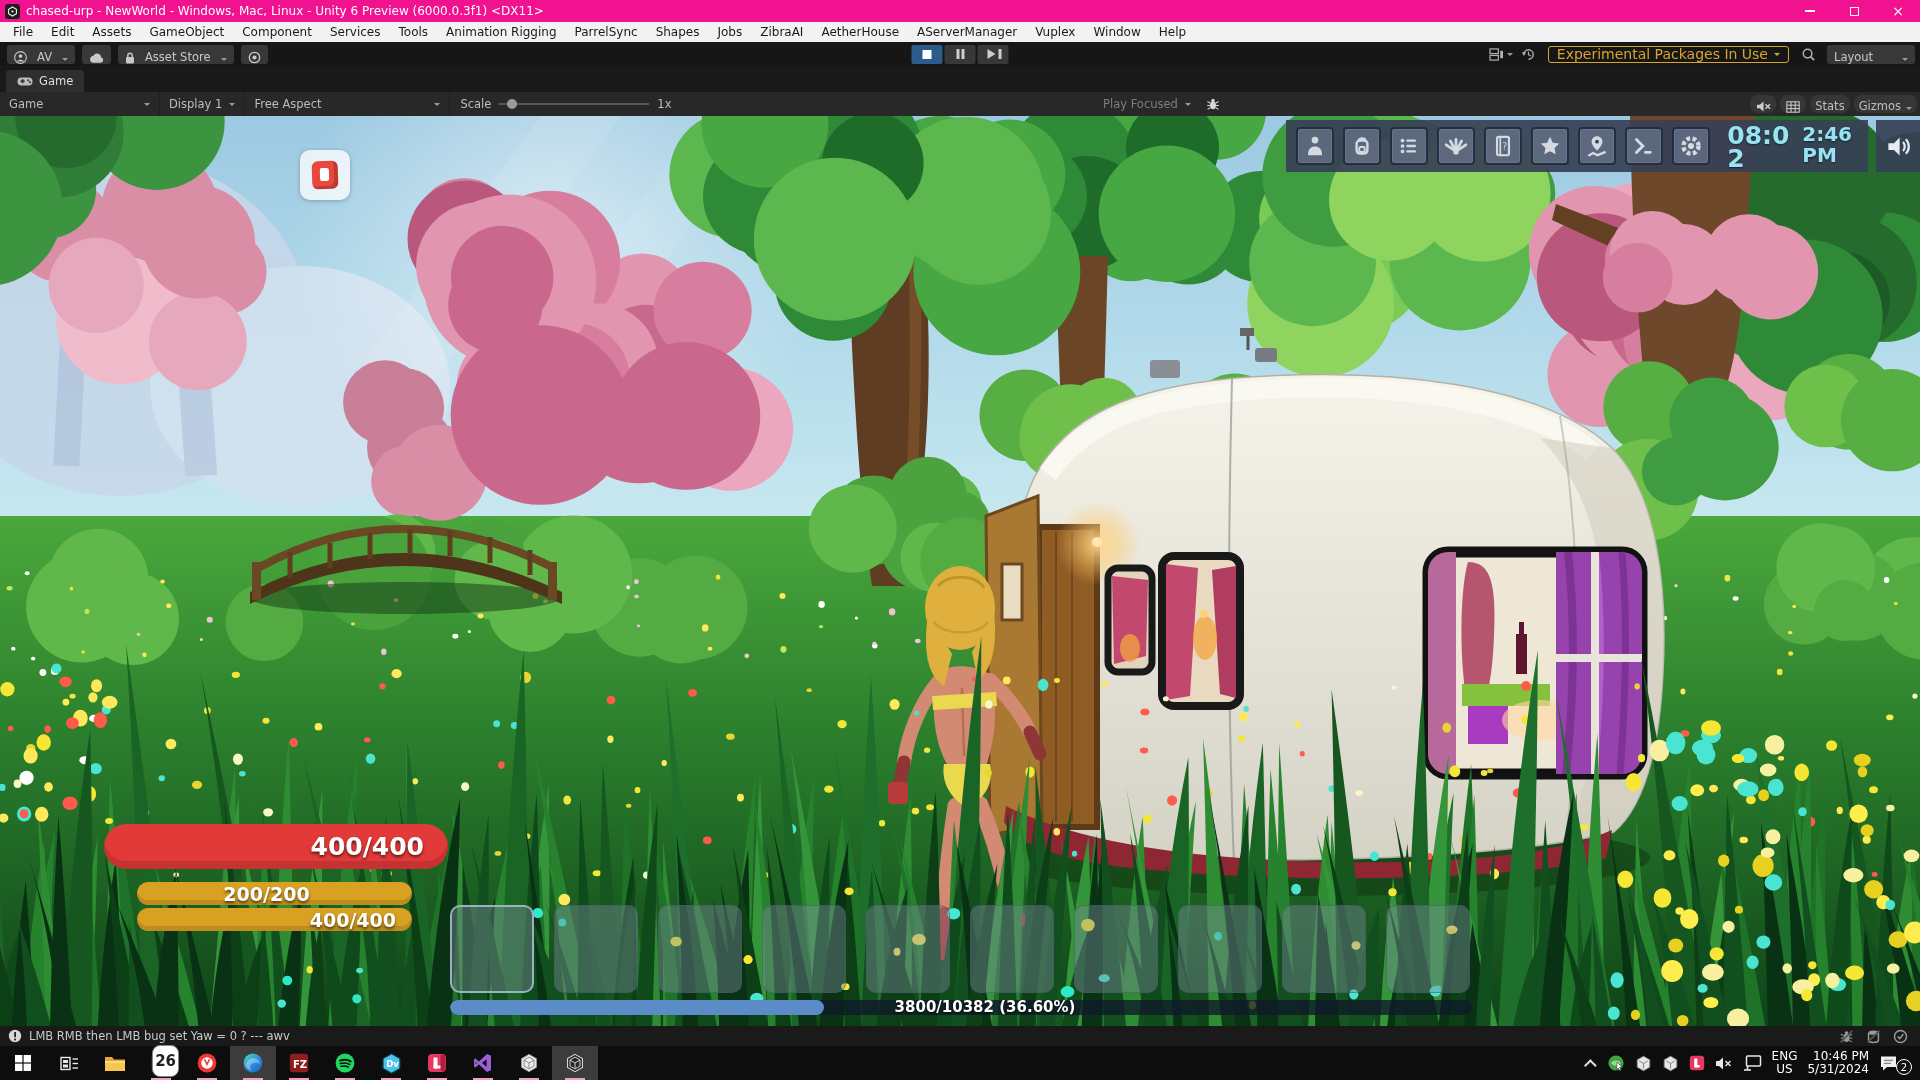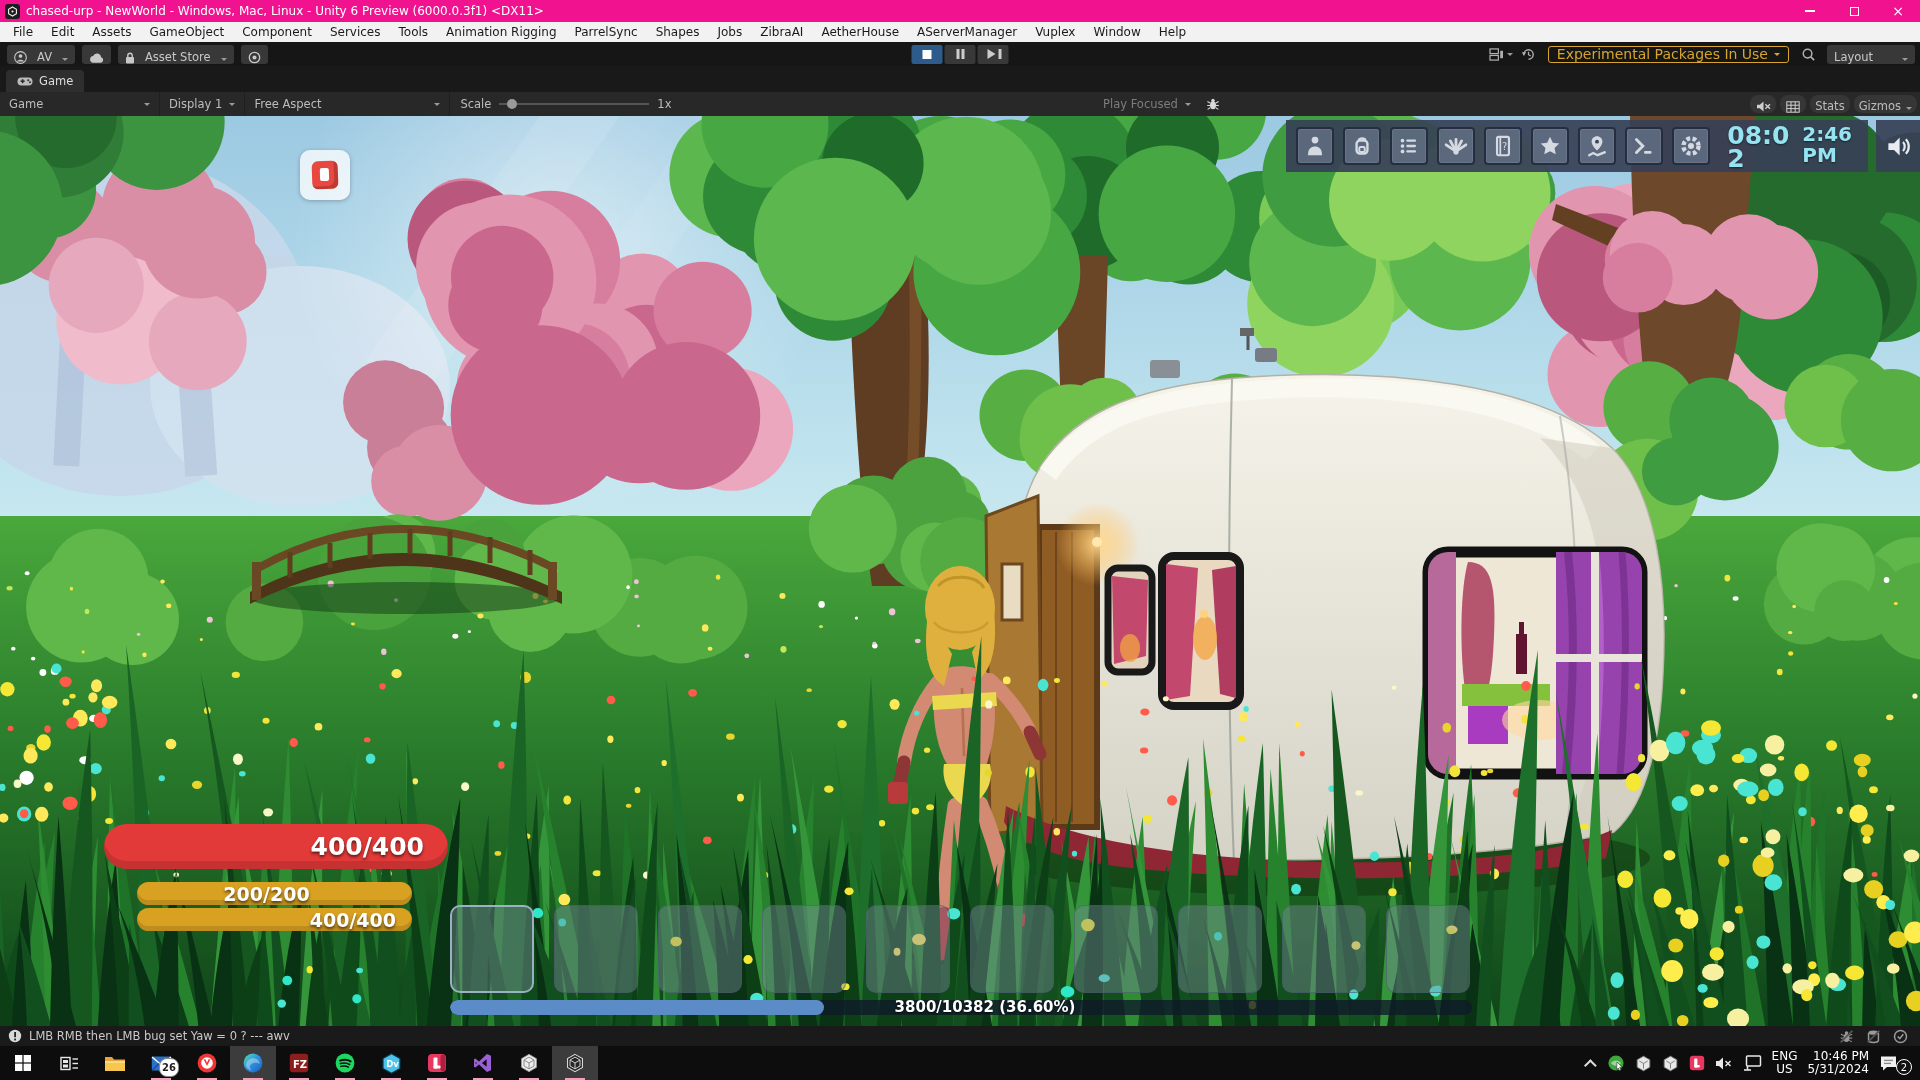--- a/index.html
+++ b/index.html
@@ -85,21 +85,21 @@
 
   
   .statusbar{height:20px;background:#1a1a1a;color:#c9c9c9;font-size:11.5px;display:flex;align-items:center;padding:0 8px;gap:7px;flex:0 0 auto;}
   .sb-right{margin-left:auto;display:flex;align-items:center;gap:12px;margin-right:4px;}
 
   
   .taskbar{height:34px;background:#0d0d0d;display:flex;align-items:center;flex:0 0 auto;}
   .tb-btn{width:46px;height:34px;display:flex;align-items:center;justify-content:center;position:relative;flex:0 0 auto;}
   .tb-btn.active{background:#3c3c3c;}
   .tb-underline{position:absolute;bottom:0;left:13px;right:13px;height:2.5px;background:#f2a0bc;}
-  .badge{position:absolute;right:5px;bottom:3px;min-width:15px;height:19px;border-radius:8px;background:#fff;border:1px solid #888;color:#222;font-size:10px;font-weight:bold;display:flex;align-items:center;justify-content:center;padding:0 2px;}
+  .badge{position:absolute;right:5px;bottom:3px;min-width:15px;height:32px;border-radius:8px;background:#fff;border:1px solid #888;color:#222;font-size:15px;font-weight:bold;display:flex;align-items:center;justify-content:center;padding:0 2px;}
   .tray{margin-left:auto;display:flex;align-items:center;gap:10px;padding-right:8px;color:#fff;}
   .tray-txt{font-size:12px;line-height:13px;text-align:center;}
   .tray-txt.right{text-align:right;}
   .chev{width:9px;height:9px;border-left:2px solid #ddd;border-top:2px solid #ddd;transform:rotate(45deg) translateY(3px);}
   .notif{position:relative;display:flex;align-items:center;gap:2px;}
   .notif-badge{width:16px;height:16px;border-radius:50%;border:1.5px solid #fff;color:#fff;font-size:10px;display:flex;align-items:center;justify-content:center;margin-left:-4px;margin-top:8px;background:#111;}
   .hexa{width:20px;height:20px;}
 </style>
 </head>
 <body>

